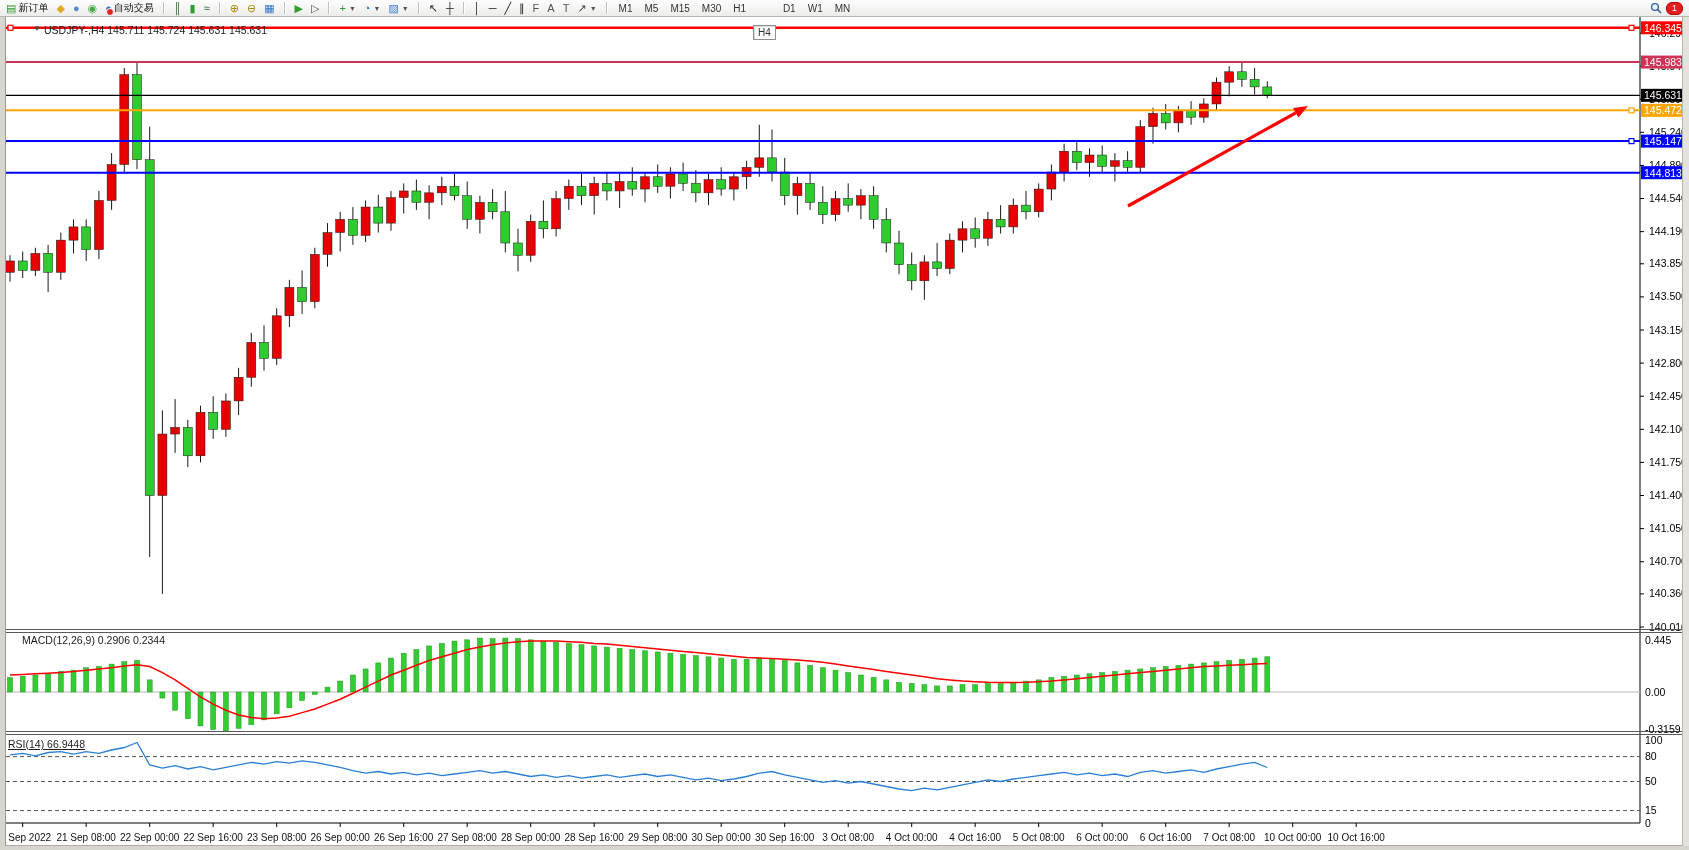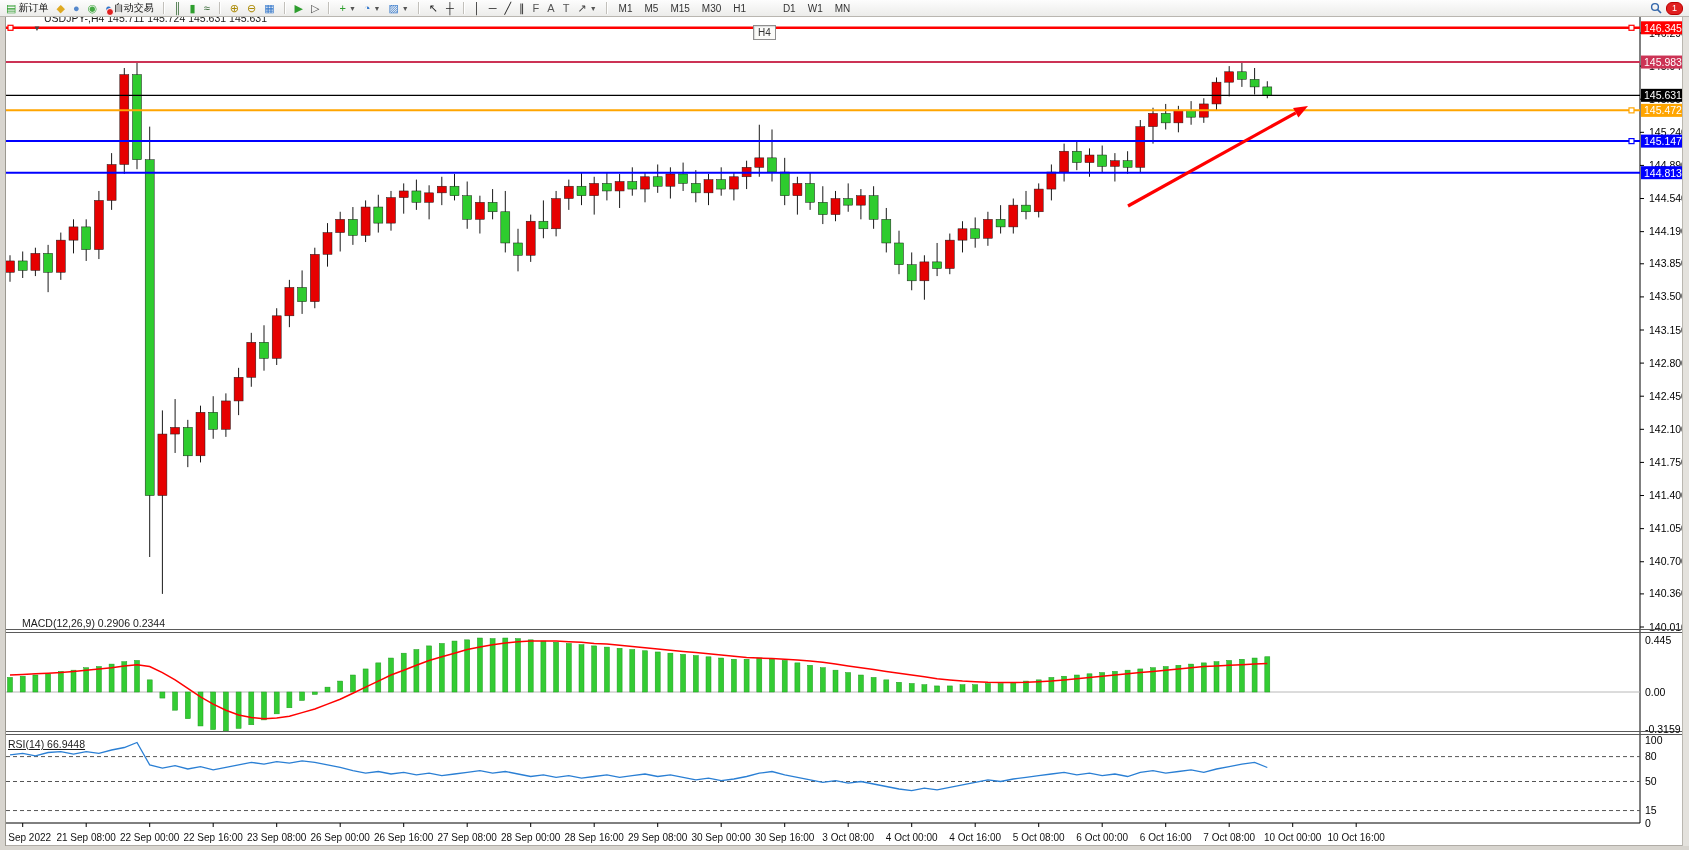--- a/index.html
+++ b/index.html
@@ -20,23 +20,23 @@
   .notif{display:inline-block;min-width:11px;height:11px;line-height:11px;border-radius:6px;
     background:#e02020;color:#fff;font-size:9px;text-align:center;padding:0 2px;border:1px solid #b00;}
   .globe{position:relative;color:#3377cc;}
   .globe i{position:absolute;right:-2px;bottom:-1px;width:6px;height:6px;background:#e02020;border-radius:50%;border:1px solid #fff;}
   
   #frame-left{position:absolute;left:0;top:16px;width:5px;height:834px;background:#d8d5cf;border-right:1px solid #9b9890;z-index:4;}
   #frame-right{position:absolute;right:0;top:16px;width:6px;height:834px;background:#e4e2dd;border-left:1px solid #bab7b0;z-index:4;}
   #frame-bottom{position:absolute;left:0;top:846px;width:1689px;height:4px;background:#d8d5cf;z-index:4;}
   #plot{position:absolute;left:0;top:0;z-index:1;}
   .ovl{position:absolute;z-index:3;font-size:10.5px;color:#1c1c1c;}
-  #sym-title{left:44px;top:12px;}
+  #sym-title{left:44px;top:24px;}
   #sym-caret{left:33px;top:24px;font-size:8px;color:#444;}
-  #macd-label{left:8px;top:617px;padding-left:14px;}
+  #macd-label{left:8px;top:634px;padding-left:14px;}
   #rsi-label{left:8px;top:738px;text-decoration:underline;}
   svg text{font-family:"Liberation Sans",sans-serif;}
 </style>
 </head>
 <body>
 
 <div id="toolbar">
     <span class="tb-group">
       <span class="tb-btn">
         <span class="glyph" style="color:#2e9e2e">▤</span>

